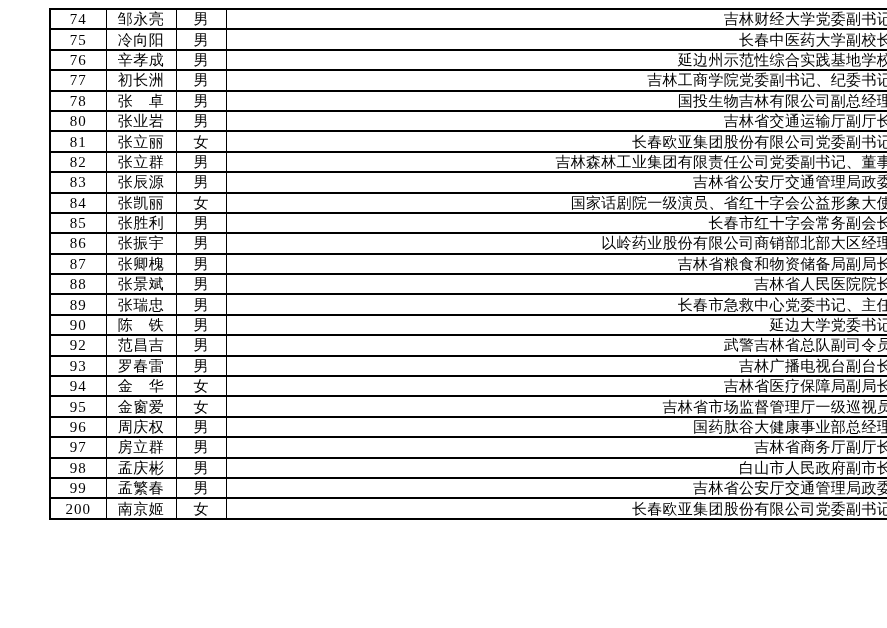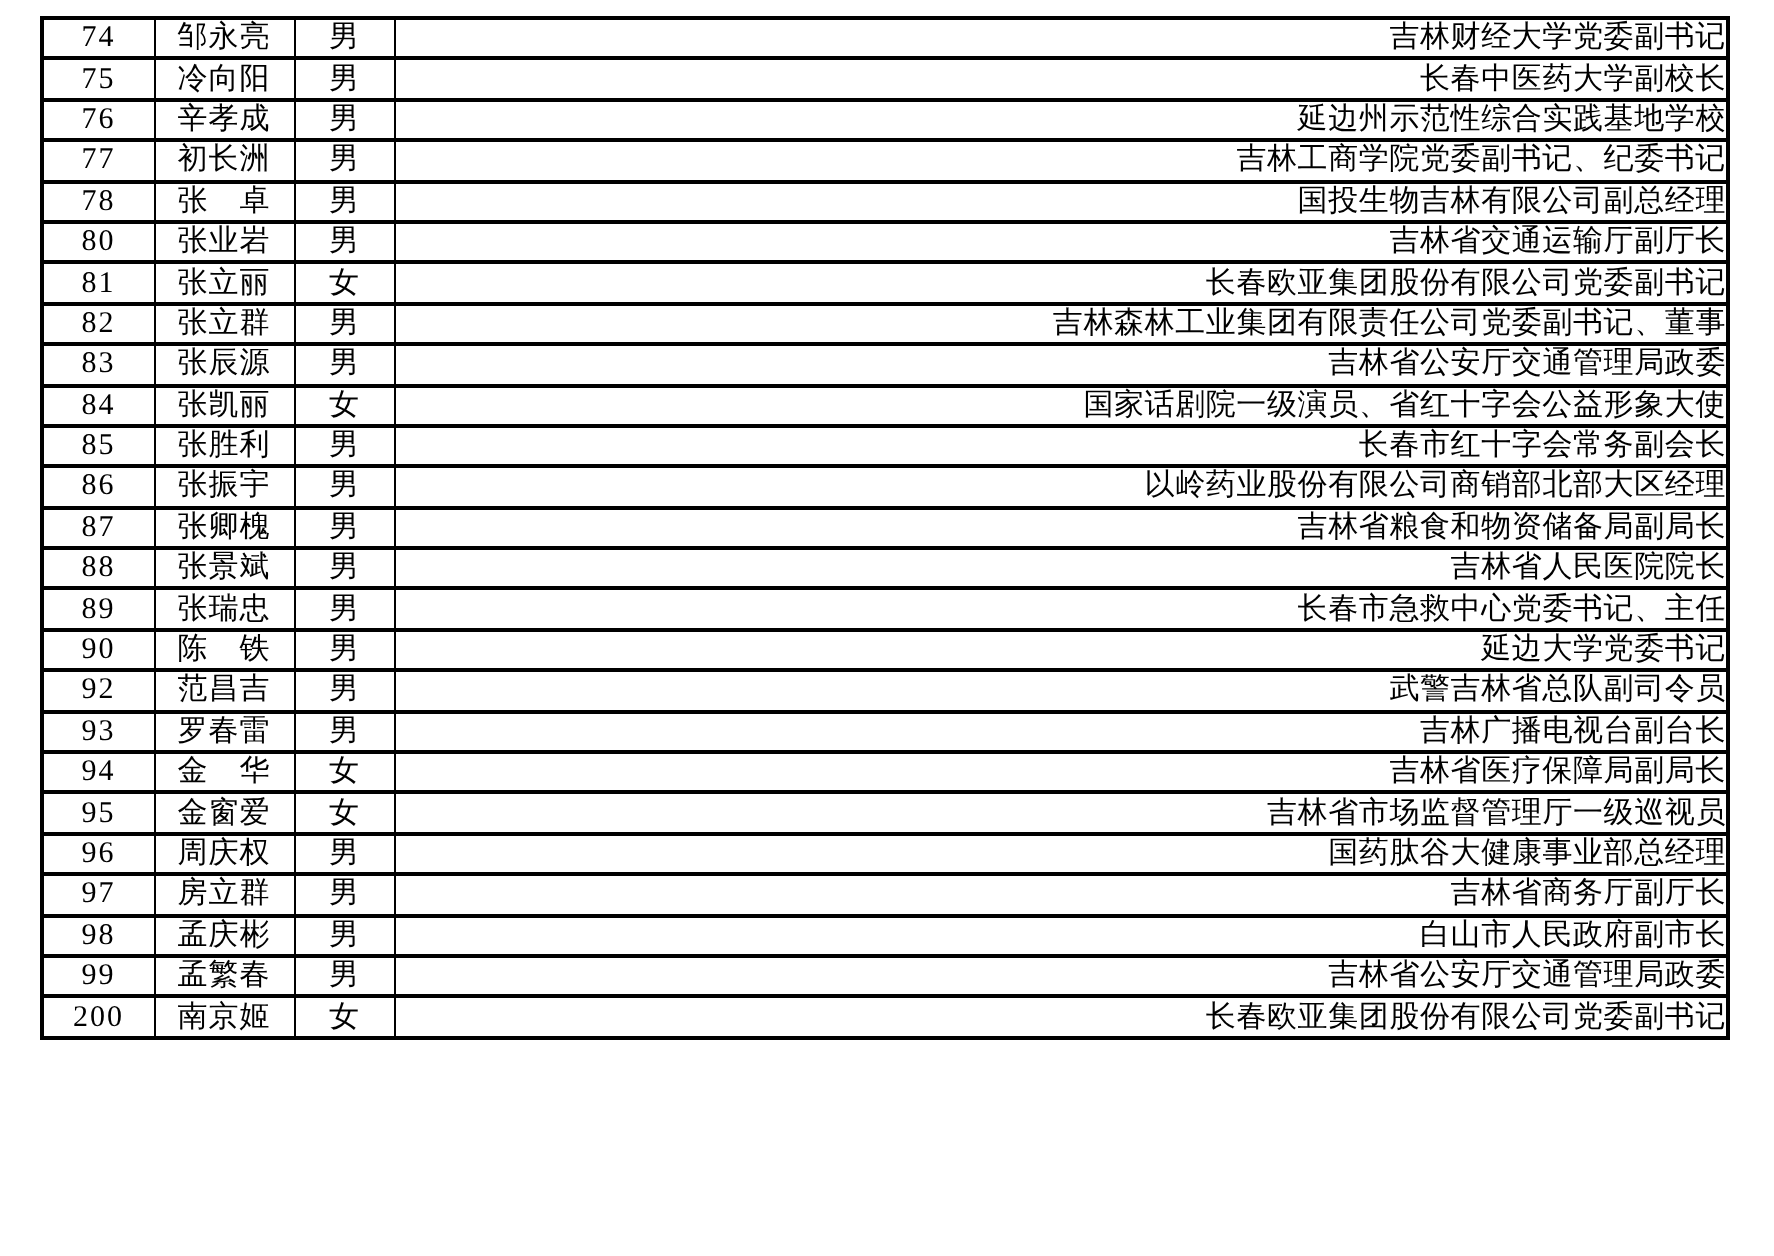--- a/index.html
+++ b/index.html
@@ -10,20 +10,21 @@
     height: 628px;
     overflow: hidden;
   }
   .page {
     position: relative;
     width: 816px;
     height: 628px;
     background: #ffffff;
     font-family: "Liberation Serif", "DejaVu Serif", serif;
     color: #000000;
+    margin-left: 29px;
   }
   table.roster {
     position: absolute;
     left: 20px;
     top: 8px;
     width: 843px;
     border-collapse: collapse;
     table-layout: fixed;
     border: 2.5px solid #000000;
   }

